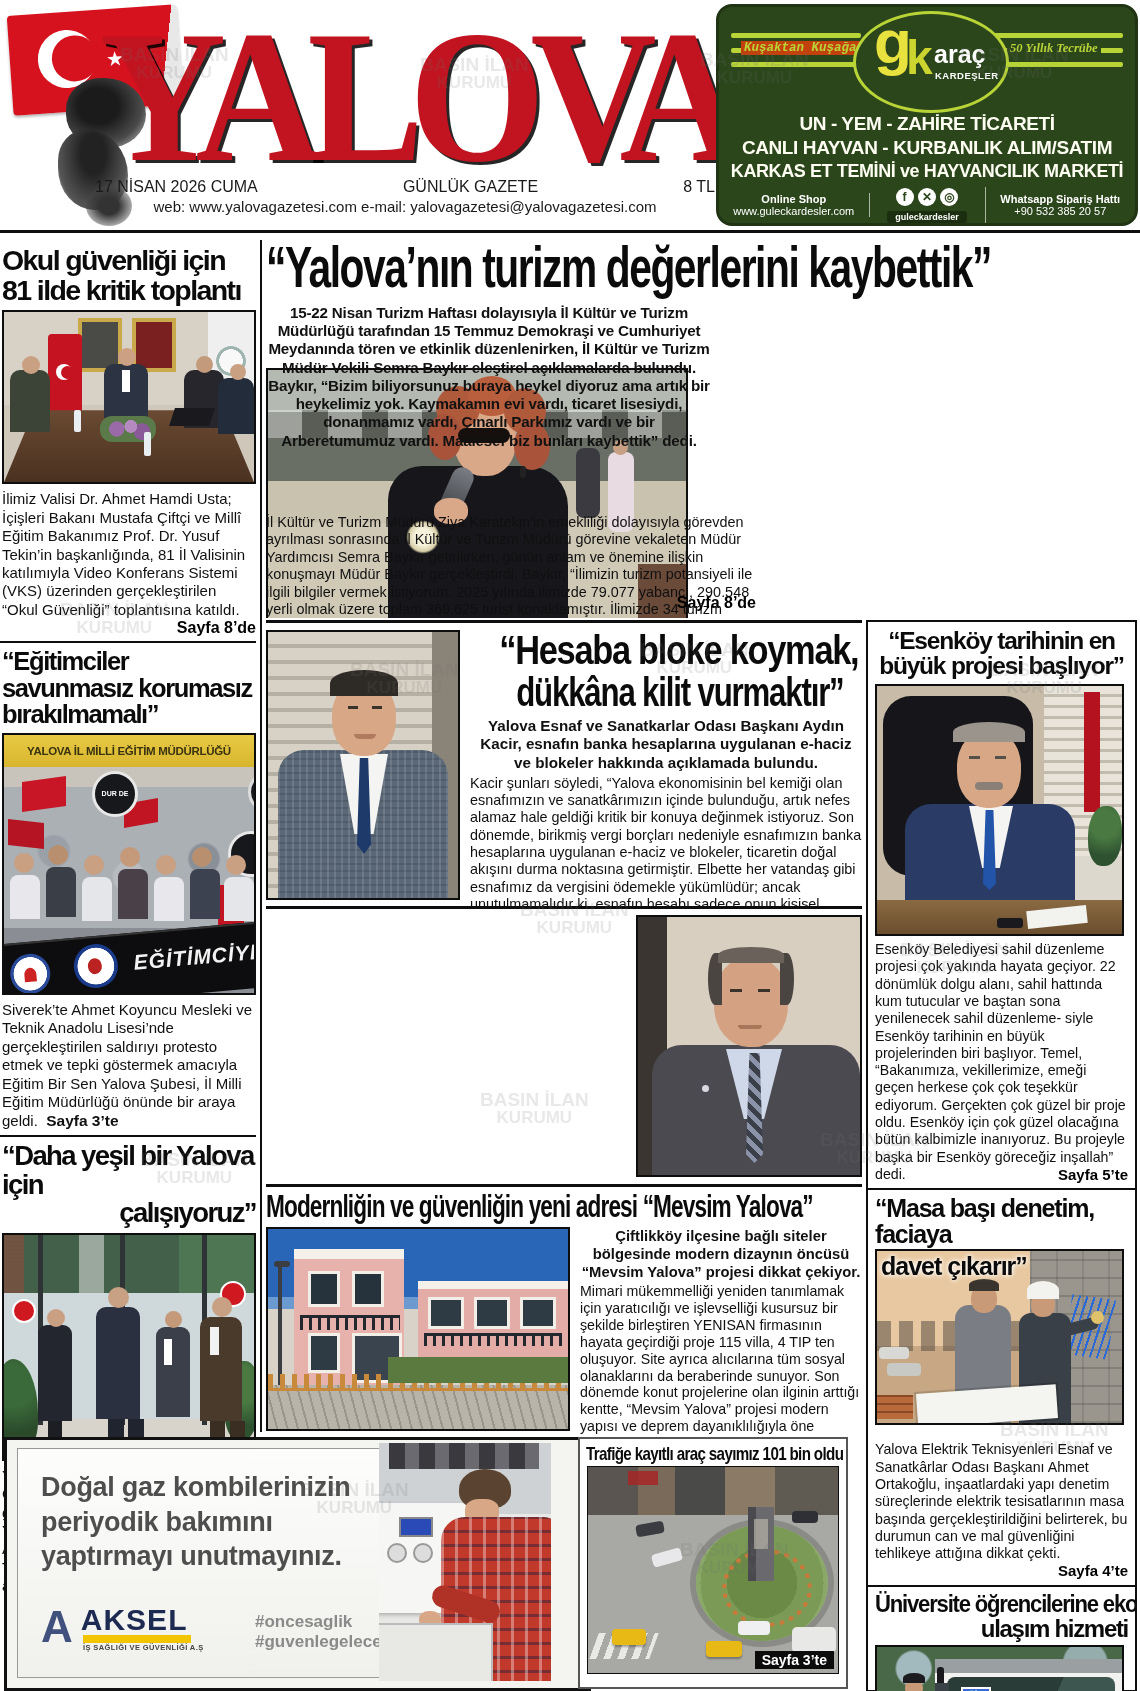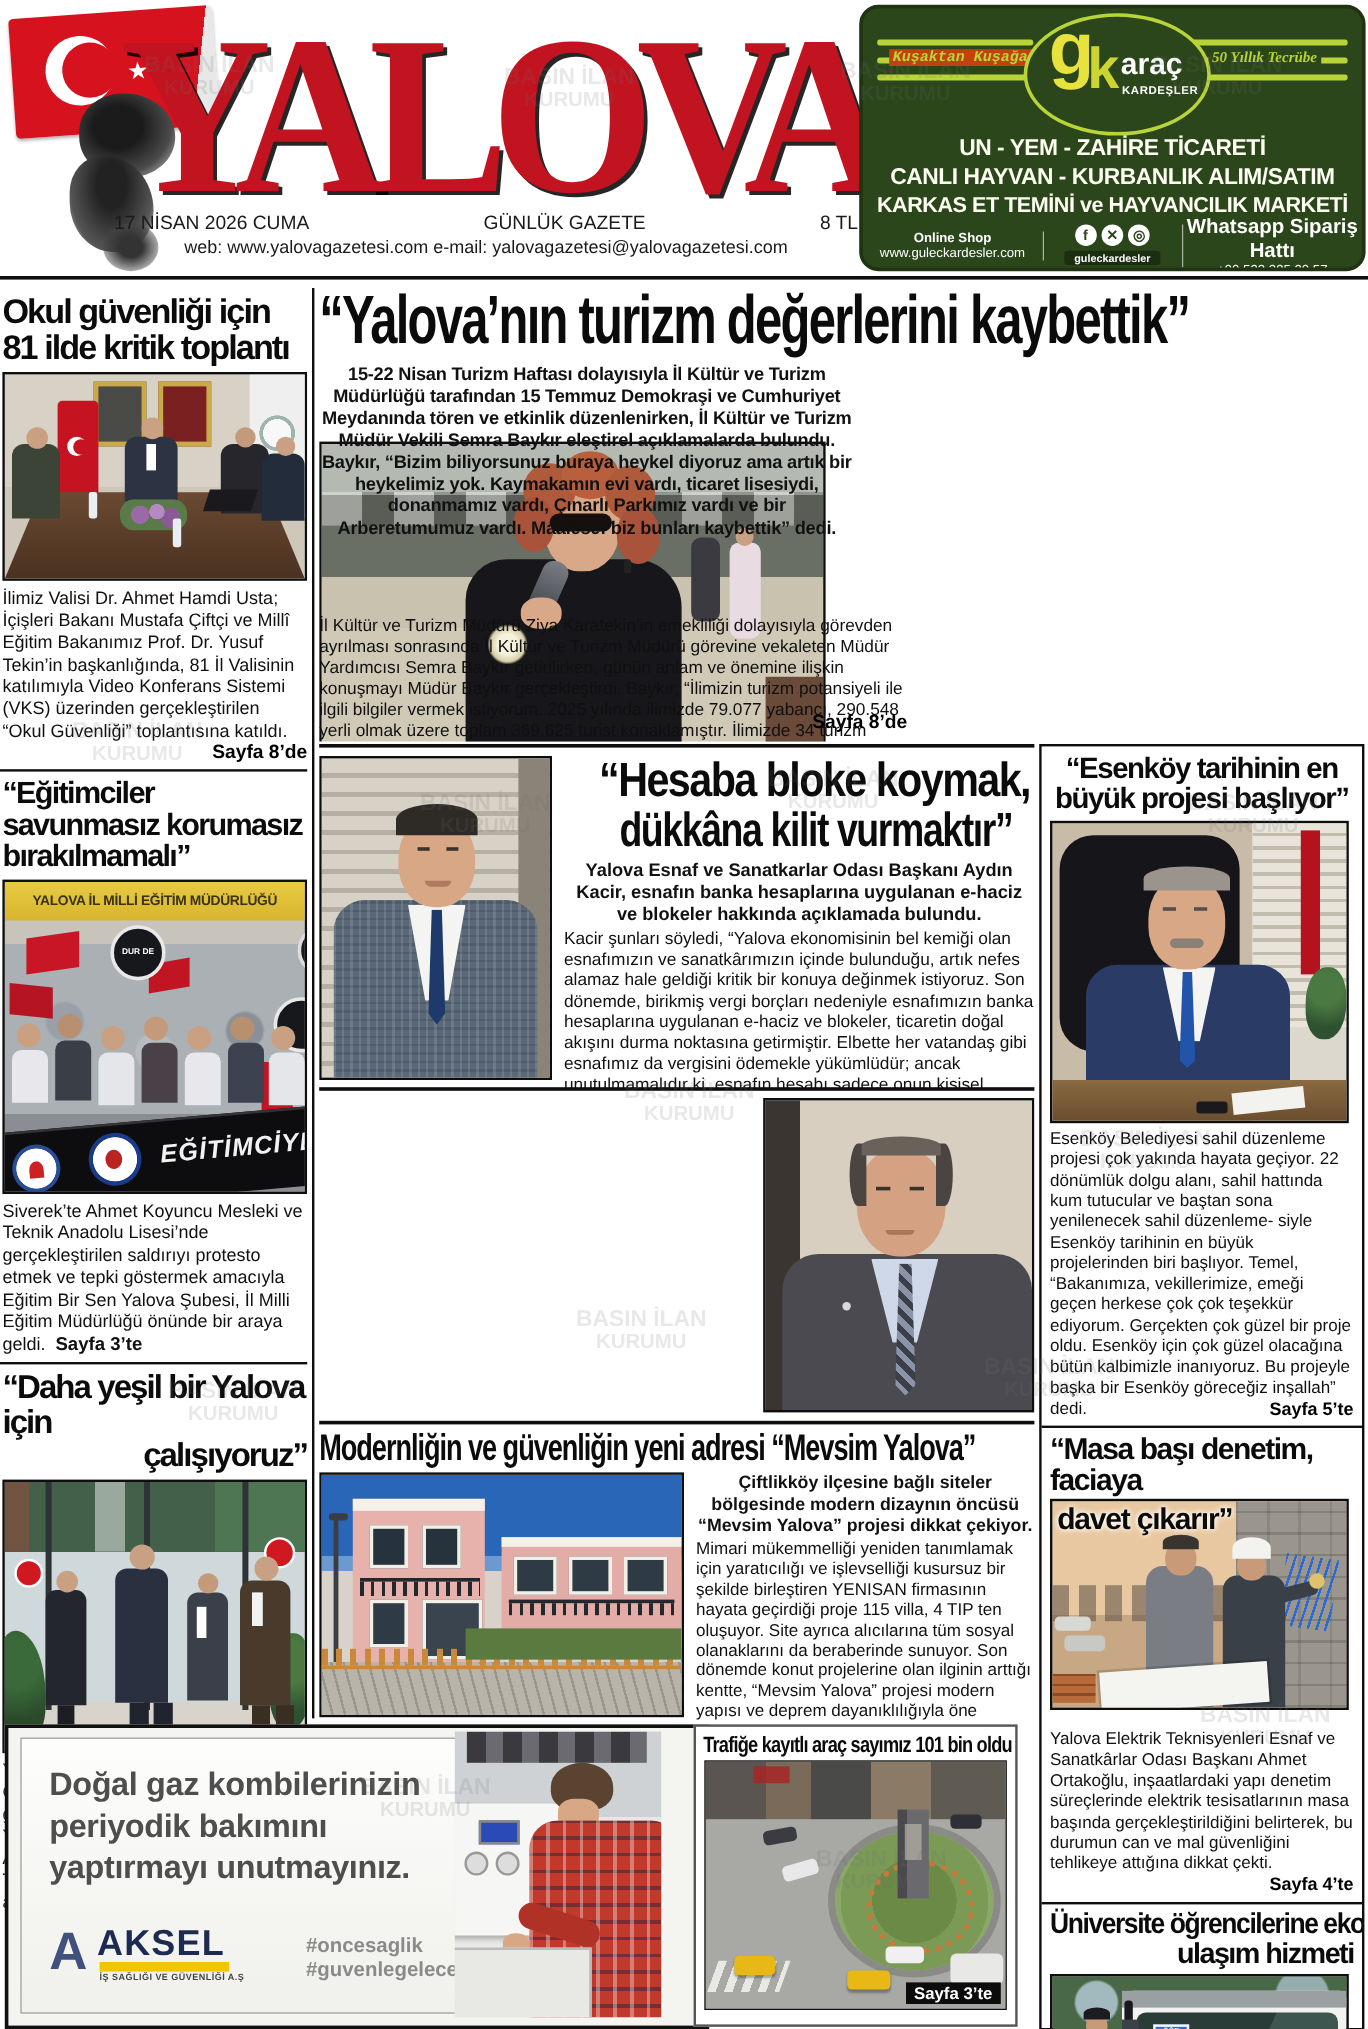--- a/index.html
+++ b/index.html
@@ -87,21 +87,21 @@
         <div style="font-size:11px;font-weight:700;">Online Shop</div>
         <div style="font-size:11px;">www.guleckardesler.com</div>
       </div>
       <div style="flex:1;text-align:center;border-right:1px solid rgba(255,255,255,.6);">
         <span class="soc">f</span>
         <span class="soc">✕</span>
         <span class="soc">◎</span>
         <div style="font-size:9px;font-weight:700;color:#fff;background:#1c2e10;display:inline-block;padding:1px 8px;border-radius:3px;">guleckardesler</div>
       </div>
       <div style="flex:1.3;text-align:center;color:#fff;">
-        <div style="font-size:17px;font-weight:700;">Whatsapp Sipariş Hattı</div>
+        <div style="font-size:11px;font-weight:700;">Whatsapp Sipariş Hattı</div>
         <div style="font-size:11px;">+90 532 385 20 57</div>
       </div>
     </div>
   </div>
 </div>
 
 <div class="abs rule-h" style="left:0;top:230px;width:1140px;height:3px;"></div>
 <div class="abs rule-h" style="left:260px;top:240px;width:2px;height:1192px;"></div>
 
 <div class="abs" style="left:0;top:240px;width:256px;">

